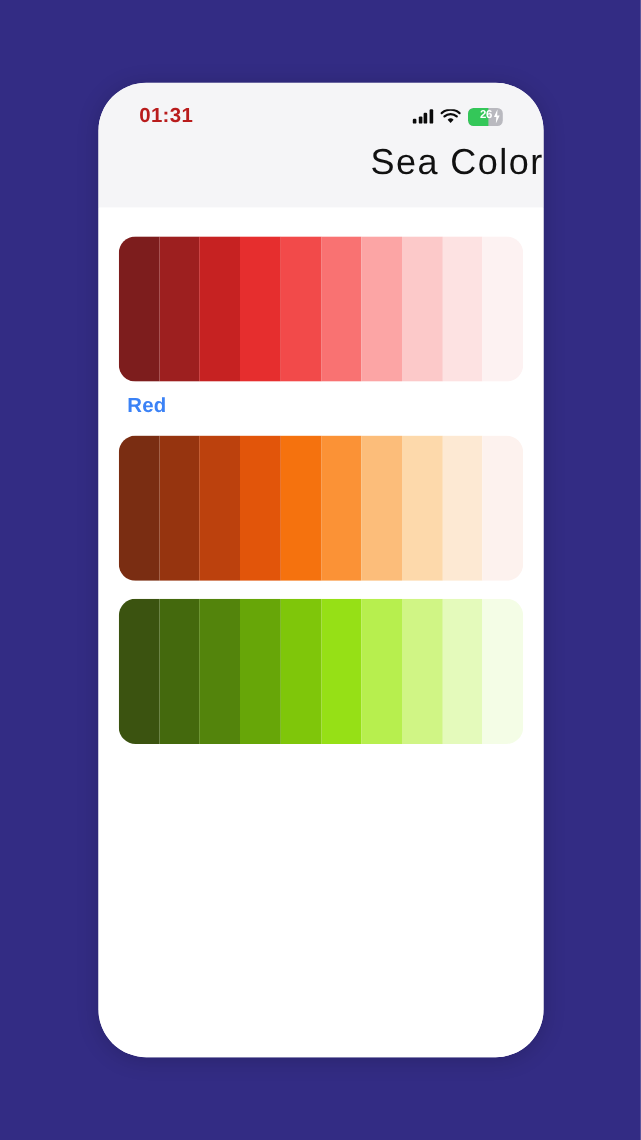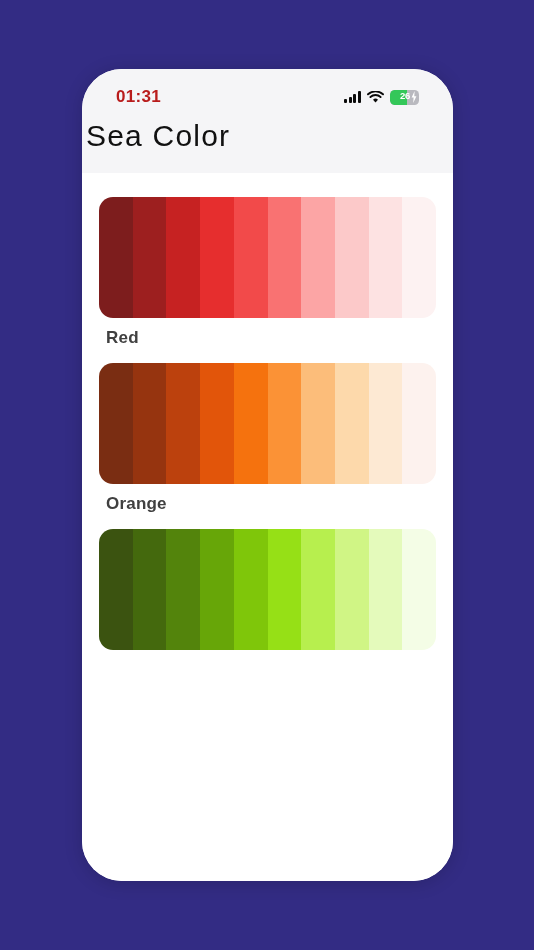--- a/index.html
+++ b/index.html
@@ -100,22 +100,22 @@
     z-index: 3;
     right: 2px;
     top: 1.5px;
     width: 6px;
     height: 12px;
   }
 
   
   .nav-bar {
     background: #f5f5f7;
-    padding: 4px 0 20px 4px;
-    text-align: left;
+    padding: 4px 0 20px 16px;
+    text-align: right;
   }
   .nav-title {
     font-size: 30px;
     font-weight: 500;
     color: #111111;
     letter-spacing: 1.2px;
   }
 
   
   .content {
@@ -134,21 +134,21 @@
     overflow: hidden;
   }
   .swatch {
     flex: 1 1 0;
     height: 100%;
   }
 
   .palette-label {
     font-size: 17px;
     font-weight: bold;
-    color: #404040;
+    color: #3b82f6;
     padding: 10px 0 0 7px;
     letter-spacing: 0.2px;
   }
 </style>
 </head>
 <body style="background: rgb(51, 44, 132);">
 
 <div class="phone">
 
   <div class="status-bar">
@@ -211,21 +211,20 @@
         <div class="swatch" style="background: rgb(150, 52, 15);"></div>
         <div class="swatch" style="background: rgb(188, 65, 13);"></div>
         <div class="swatch" style="background: rgb(226, 85, 10);"></div>
         <div class="swatch" style="background: rgb(245, 114, 14);"></div>
         <div class="swatch" style="background: rgb(251, 146, 54);"></div>
         <div class="swatch" style="background: rgb(252, 189, 122);"></div>
         <div class="swatch" style="background: rgb(253, 217, 171);"></div>
         <div class="swatch" style="background: rgb(253, 233, 211);"></div>
         <div class="swatch" style="background: rgb(253, 242, 238);"></div>
       </div>
-      <div class="palette-label">Orange</div>
     </div>
 
 
 
     <div class="palette-group">
       <div class="swatch-row">
         <div class="swatch" style="background: rgb(59, 83, 16);"></div>
         <div class="swatch" style="background: rgb(68, 105, 13);"></div>
         <div class="swatch" style="background: rgb(83, 132, 12);"></div>
         <div class="swatch" style="background: rgb(103, 166, 8);"></div>

